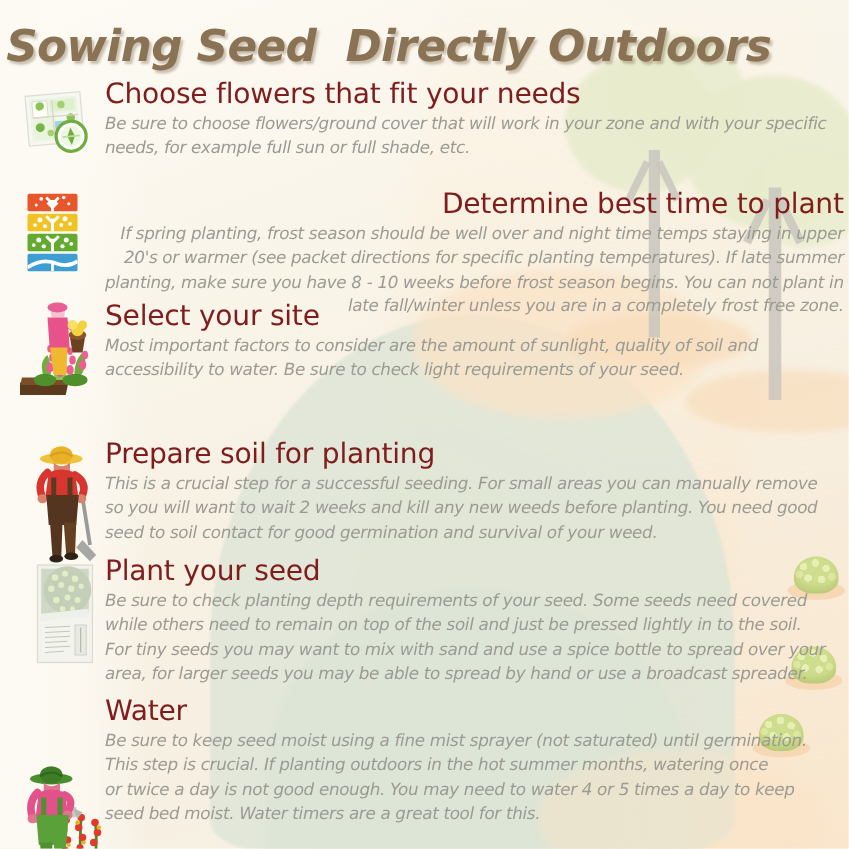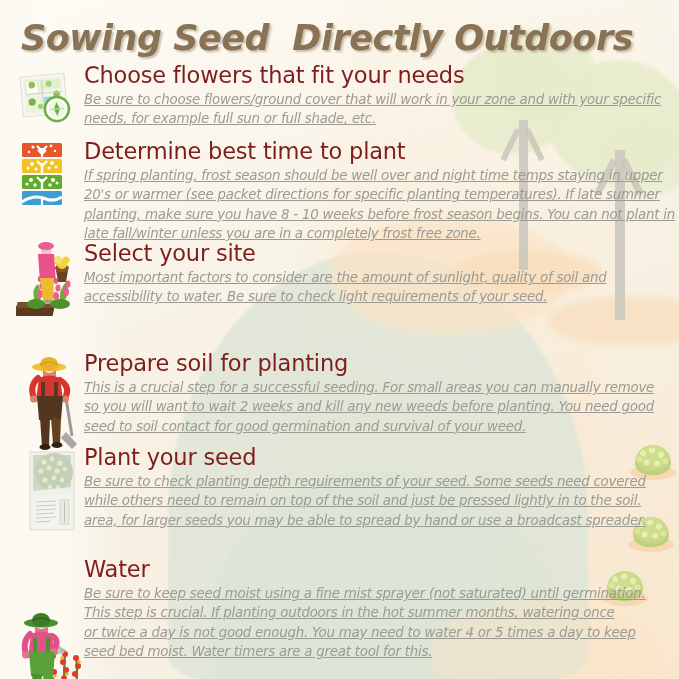--- a/index.html
+++ b/index.html
@@ -138,24 +138,24 @@
       radial-gradient(circle at 62% 62%, #e8efb2 0 3px, transparent 3px),
       radial-gradient(circle at 85% 55%, #e0e9a4 0 3px, transparent 3px),
       radial-gradient(circle at 12% 48%, #e0e9a4 0 3px, transparent 3px),
       #cfdd8e;
     box-shadow: inset 0 -4px 6px rgba(150,165,80,.35);
   }
 
   
   .title {
     position: absolute;
-    left: 11px;
+    left: 0;
     top: 18px;
     width: 622px;
-    text-align: right;
+    text-align: center;
     font-family: "DejaVu Sans", sans-serif;
     font-style: italic;
     font-weight: bold;
     font-size: 35px;
     letter-spacing: -0.5px;
     color: #8a7355;
     text-shadow: 2px 2px 2px rgba(120,100,70,.38);
     white-space: pre;
   }
 
@@ -188,21 +188,20 @@
     white-space: nowrap;
   }
   .sec-body {
     font-family: "DejaVu Sans", sans-serif;
     font-style: italic;
     font-size: 13.4px;
     line-height: 19.4px;
     color: #9b9b93;
     margin: 0;
     letter-spacing: -0.25px;
-    text-decoration: underline;
   }
   .sec-body span { display: block; white-space: nowrap; }
 
   
   .icon-art { position: absolute; }
 </style>
 </head>
 <body>
 
 <div id="poster">
@@ -277,21 +276,21 @@
     </div>
     <div class="text-cell">
       <h2 class="sec-heading">Choose flowers that fit your needs</h2>
       <p class="sec-body">
         <span>Be sure to choose flowers/ground cover  that will work in your zone and with your specific</span>
         <span>needs, for example full sun or full shade, etc.</span>
       </p>
     </div>
   </div>
 
-  <div class="section" style="top:138px;">
+  <div class="section" style="top:150px;text-align:right;">
     <div class="icon-cell">
       <svg class="icon-art" style="left:14px;top:4px;" width="48" height="66" viewBox="0 0 48 66">
         <defs>
           <clipPath id="b1">
               <rect x="2" y="1" width="40" height="14" rx="1.5"></rect>
             </clipPath>
           <clipPath id="b2">
               <rect x="2" y="17" width="40" height="14" rx="1.5"></rect>
             </clipPath>
           <clipPath id="b3">
@@ -454,20 +453,21 @@
         </g>
         <rect x="36" y="50" width="9" height="24" fill="#e9eae2" stroke="#cfd0c6" stroke-width=".8"></rect>
         <path d="M40.5 52 L40.5 72" stroke="#b9bab0" stroke-width="1"></path>
       </svg>
     </div>
     <div class="text-cell">
       <h2 class="sec-heading">Plant your seed</h2>
       <p class="sec-body">
         <span>Be sure to check planting depth requirements of  your seed.  Some seeds need covered</span>
         <span>while others need to remain on top of the soil and just be pressed lightly in to the  soil.</span>
+        <span>For tiny seeds you may want to mix with sand and use a spice bottle to spread over your</span>
         <span>area, for larger seeds you may be able to spread by hand or use a broadcast spreader.</span>
       </p>
     </div>
   </div>
 
   <div class="section" style="top:556px;align-items:center;">
     <div class="icon-cell">
       <svg class="icon-art" style="left:8px;top:2px;" width="78" height="96" viewBox="0 0 78 96">
         <ellipse cx="50" cy="84" rx="22" ry="9" fill="#5b3a1e"></ellipse>
         <ellipse cx="50" cy="81" rx="21" ry="8" fill="#6f4825"></ellipse>

